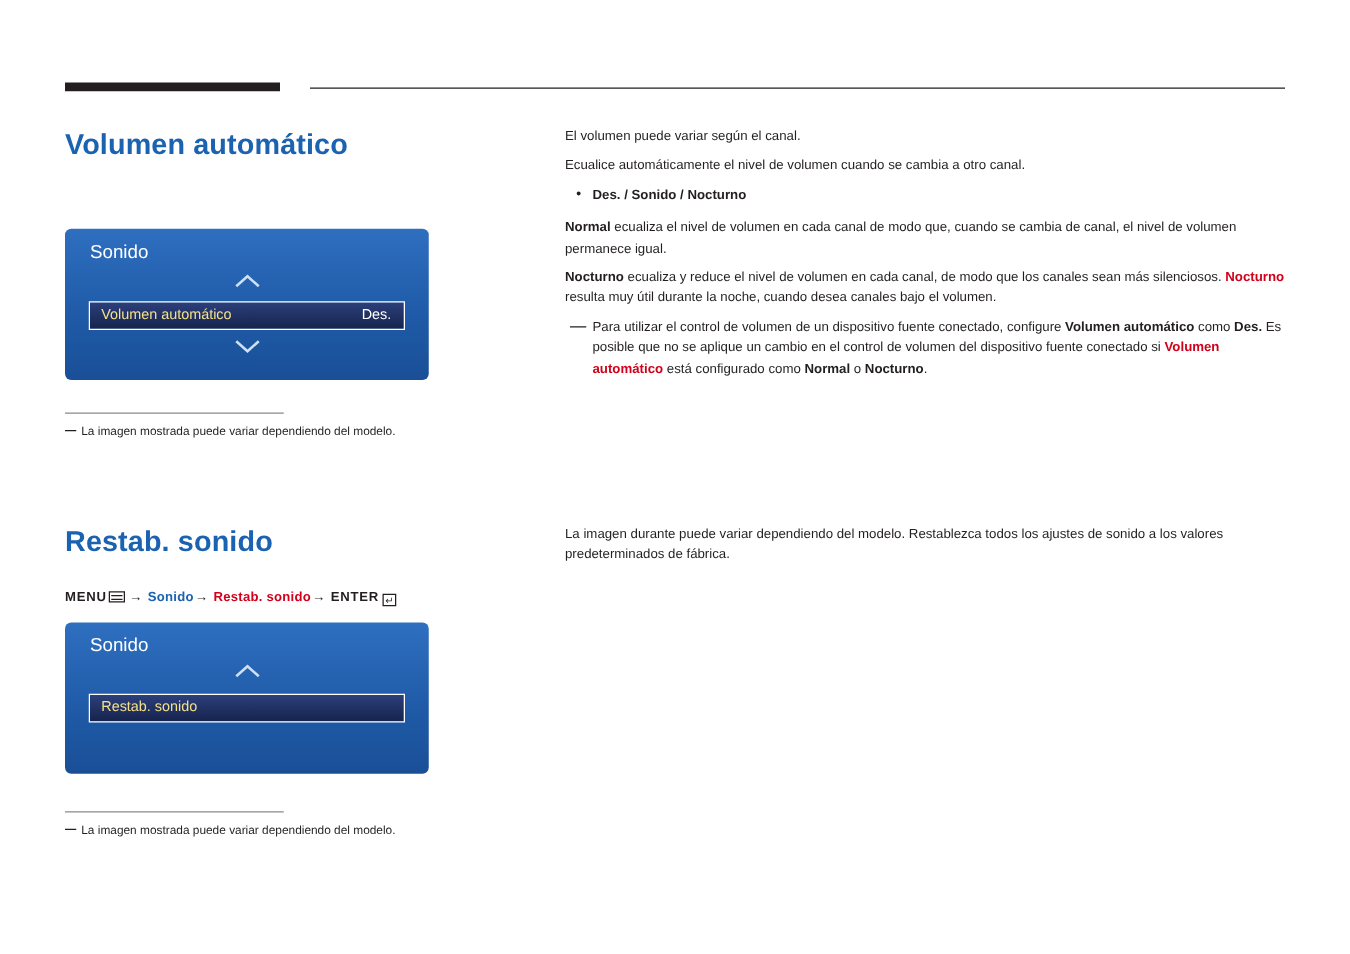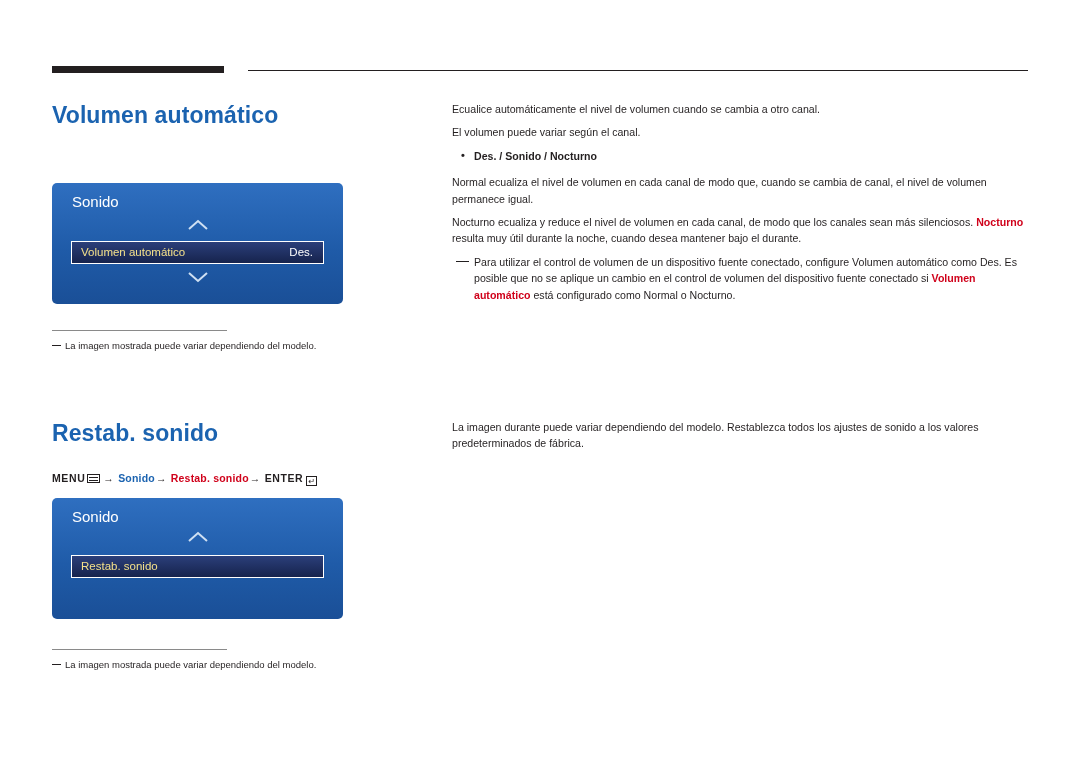--- a/index.html
+++ b/index.html
@@ -200,21 +200,21 @@
     position: absolute;
     left: 452px;
     width: 578px;
     font-size: 10.6px;
     line-height: 1.55;
     color: #231f20;
   }
   #body-1 { top: 101px; }
   #body-2 { top: 419px; }
   .body-col p { margin: 0 0 7px 0; }
-  .b { font-weight: normal; }
+  .b { font-weight: bold; }
   .red { color: #d0021b; font-weight: bold; }
   .bullet-line {
     position: relative;
     padding-left: 22px;
     margin: 0 0 10px 0;
     font-weight: bold;
     color: #231f20;
   }
   .bullet-line::before {
     content: "•";
@@ -263,25 +263,25 @@
       <svg width="22" height="12" viewBox="0 0 22 12">
           <polyline points="2,2 11,10 20,2" fill="none" stroke="#cfe0f3" stroke-width="2"></polyline>
         </svg>
     </div>
   </div>
 
   <div class="fn-rule" id="fnrule-1"></div>
   <div class="fn-text" id="fntext-1"><span class="fn-dash"></span><span>La imagen mostrada puede variar dependiendo del modelo.</span></div>
 
   <div class="body-col" id="body-1">
+    <p>El volumen puede variar según el canal.</p>
     <p>Ecualice automáticamente el nivel de volumen cuando se cambia a otro canal.</p>
-    <p>El volumen puede variar según el canal.</p>
     <div class="bullet-line">Des. / Sonido / Nocturno</div>
     <p><span class="b">Normal</span><span> ecualiza el nivel de volumen en cada canal de modo que, cuando se cambia de canal, el nivel de volumen permanece igual.</span></p>
-    <p><span class="b">Nocturno</span><span> ecualiza y reduce el nivel de volumen en cada canal, de modo que los canales sean más silenciosos. </span><span class="red">Nocturno</span><span> resulta muy útil durante la noche, cuando desea mantener bajo el durante.</span></p>
+    <p><span class="b">Nocturno</span><span> ecualiza y reduce el nivel de volumen en cada canal, de modo que los canales sean más silenciosos. </span><span class="red">Nocturno</span><span> resulta muy útil durante la noche, cuando desea canales bajo el volumen.</span></p>
     <div class="note">
       <span class="ndash"></span>
       <span>Para utilizar el control de volumen de un dispositivo fuente conectado, configure </span><span class="b">Volumen automático</span><span> como </span><span class="b">Des.</span><span> Es posible que no se aplique un cambio en el control de volumen del dispositivo fuente conectado si </span><span class="red">Volumen automático</span><span> está configurado como </span><span class="b">Normal</span><span> o </span><span class="b">Nocturno</span><span>.</span>
     </div>
   </div>
 
   <div class="sec-title" id="title-2">Restab. sonido</div>
 
   <div class="menu-path" id="path-2">
     <span class="mw">MENU</span><span class="glyph-menu"></span><span class="arrow">→</span>

